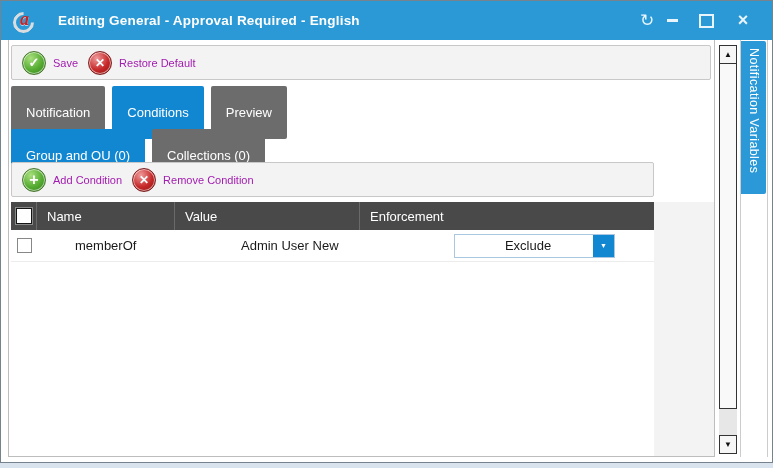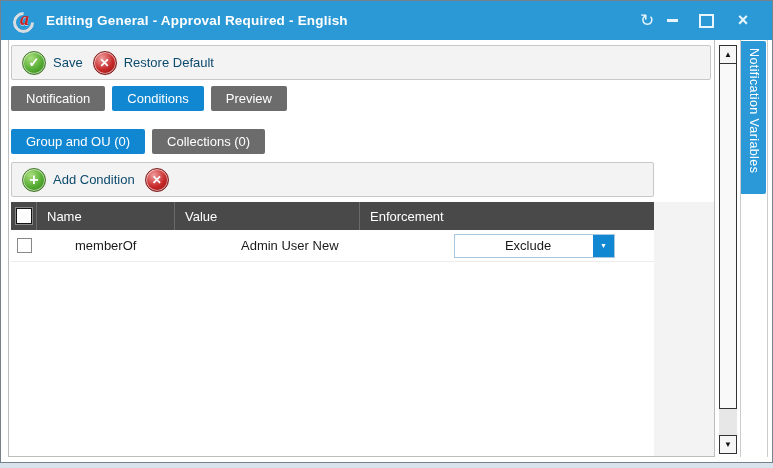--- a/index.html
+++ b/index.html
@@ -9,46 +9,46 @@
     font-family:"Liberation Sans",sans-serif;
     -webkit-font-smoothing:antialiased;
   }
   .window{position:absolute;left:0;top:0;width:771px;height:461px;border:1px solid #76828c;background:#fff;}
 
   
   .titlebar{position:absolute;left:0;top:0;right:0;height:39px;background:#2b99d5;}
   .app-icon{position:absolute;left:12px;top:8px;width:24px;height:24px;}
   .app-icon .swoosh{position:absolute;left:0;top:3px;width:15px;height:15px;border:3px solid #d9dde0;border-right-color:transparent;border-radius:50%;transform:rotate(-45deg);}
   .app-icon .letter{position:absolute;left:7px;top:0px;color:#cf1f1f;font:bold italic 18px "Liberation Serif",serif;text-shadow:0 1px 0 rgba(255,255,255,.6);}
-  .title-text{position:absolute;left:45px;top:0;height:34px;line-height:39px;color:#fff;font-size:13.5px;font-weight:bold;letter-spacing:.2px;white-space:nowrap;}
+  .title-text{position:absolute;left:57px;top:0;height:34px;line-height:39px;color:#fff;font-size:13.5px;font-weight:bold;letter-spacing:.2px;white-space:nowrap;}
   .win-btn{position:absolute;top:0;height:39px;width:26px;display:flex;align-items:center;justify-content:center;color:#e8f5fd;cursor:default;}
   .win-btn.refresh{left:633px;font-size:17px;}
   .win-btn.minimize{left:658px;}
   .win-btn.maximize{left:692px;}
   .win-btn.close{left:729px;font-size:18px;font-weight:bold;}
   .min-glyph{display:block;width:11px;height:3px;background:#e8f5fd;}
   .max-glyph{display:block;width:11px;height:10px;border:2px solid #e8f5fd;}
 
   
   .panel{position:absolute;left:7px;top:39px;width:705px;height:416px;border:1px solid #bdbdbd;border-top:none;background:#fff;}
 
   .tbar{position:absolute;height:33px;background:#f3f3f3;border:1px solid #c8c8c8;border-radius:2px;display:flex;align-items:center;}
   .tbar1{left:2px;top:5px;width:698px;}
   .tbar2{left:2px;top:122px;width:641px;}
   .tbar-item{display:flex;align-items:center;gap:7px;margin-left:10px;cursor:default;}
-  .tbar-item .label{font-size:13px;color:#0c4a6e;}
+  .tbar-item .label{font-size:11px;color:#a21caf;}
   .orb{width:22px;height:22px;border-radius:50%;display:flex;align-items:center;justify-content:center;color:#fff;font-weight:bold;box-shadow:inset 0 0 0 1px rgba(255,255,255,.55);}
   .orb.green{background:radial-gradient(circle at 35% 28%,#a8df7c,#55ac32 55%,#2f7d18);border:1px solid #49762f;font-size:13px;}
   .orb.red{background:radial-gradient(circle at 35% 28%,#ef9a9a,#c62828 55%,#8d1010);border:1px solid #7c2020;font-size:12px;}
   .orb.plus{font-size:16px;line-height:1;}
 
   .tabs{position:absolute;left:2px;display:flex;gap:7px;}
   .tabs.main{top:46px;}
   .tabs.sub{top:89px;}
-  .tab{height:25px;line-height:25px;padding:0 15px;font-size:13px;color:#fff;background:#6c6c6c;border-radius:2px;text-align:right;cursor:default;white-space:nowrap;}
+  .tab{height:25px;line-height:25px;padding:14px 15px;font-size:13px;color:#fff;background:#6c6c6c;border-radius:2px;text-align:right;cursor:default;white-space:nowrap;}
   .tab.active{background:#1287d1;}
 
   .caption{position:absolute;left:2px;top:71px;font-size:13px;color:#141414;}
 
   
   .grid-header{position:absolute;left:2px;top:162px;width:645px;height:28px;background:#494949;display:flex;align-items:stretch;color:#fff;font-size:13px;}
   .gh-cell{display:flex;align-items:center;border-right:1px solid #6a6a6a;padding-left:10px;box-sizing:border-box;}
   .gh-cell.c0{width:26px;justify-content:center;padding-left:0;}
   .gh-cell.c1{width:138px;}
   .gh-cell.c2{width:185px;}
@@ -129,20 +129,21 @@
       <div class="tab">Collections (0)</div>
     </div>
 
     <div class="tbar tbar2">
       <div class="tbar-item">
         <span class="orb green plus">+</span>
         <span class="label">Add Condition</span>
       </div>
       <div class="tbar-item">
         <span class="orb red">✕</span>
+        <span class="label">Remove Condition</span>
       </div>
     </div>
 
     <div class="grid-header">
       <div class="gh-cell c0">
         <span class="hdr-checkbox"></span>
       </div>
       <div class="gh-cell c1">Name</div>
       <div class="gh-cell c2">Value</div>
       <div class="gh-cell c3">Enforcement</div>

